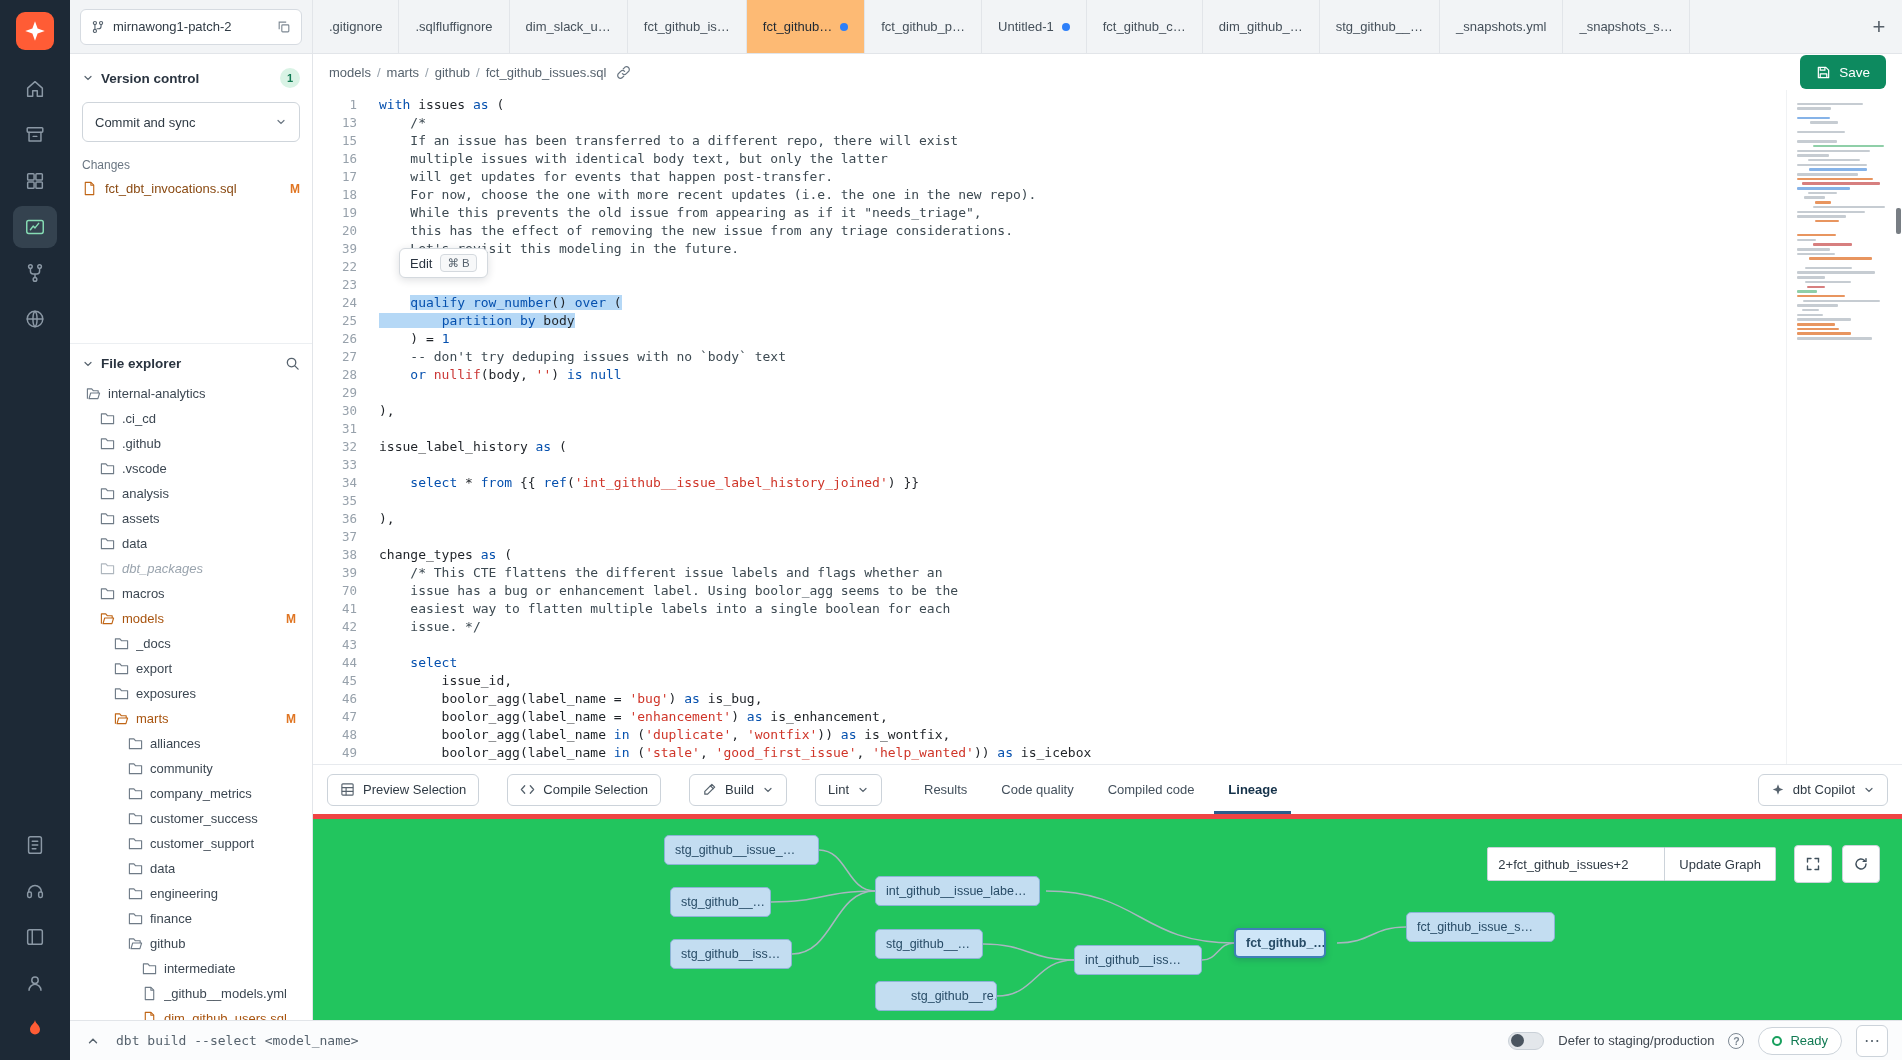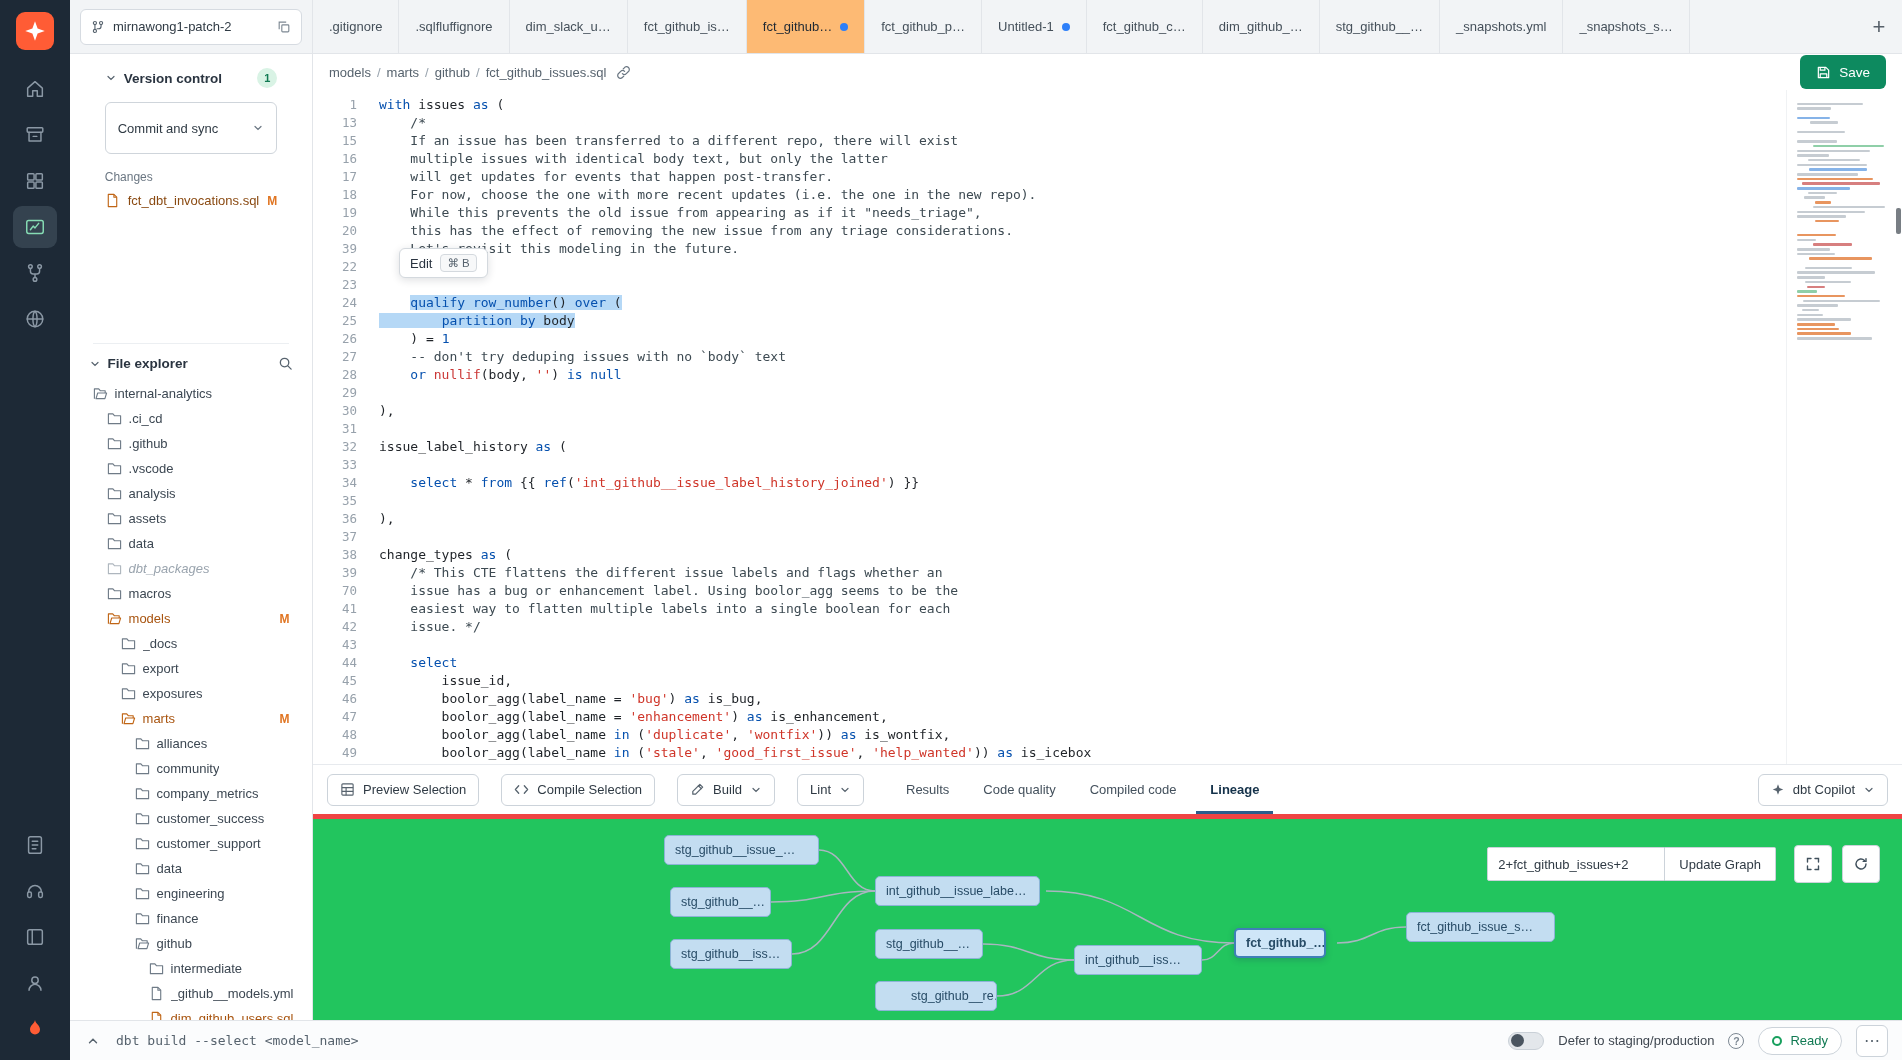--- a/index.html
+++ b/index.html
@@ -32,27 +32,27 @@
     border-right:1px solid #e2e5e9; white-space:nowrap; cursor:pointer; }
   .tab.active { background:#fdba74; color:#1f2933; }
   .dot { width:8px; height:8px; border-radius:50%; background:#2d7ff9; flex-shrink:0; }
   .newtab { width:46px; border:none; background:transparent; font-size:22px; color:#57606a; cursor:pointer; }
 
   
   .workspace { flex:1; display:flex; min-height:0; }
 
   
   .sidebar { width:243px; flex-shrink:0; border-right:1px solid #e2e5e9; background:#fff;
-    display:flex; flex-direction:column; min-height:0;align-items:center; }
+    display:flex; flex-direction:column; min-height:0; }
   .vc-section { height:290px; padding:14px 12px; border-bottom:1px solid #eceff2; flex-shrink:0; }
   .sec-head { display:flex; align-items:center; gap:7px; font-size:13.5px; font-weight:bold; color:#2a3440; }
   .sec-head .schev { color:#57636e; display:flex; }
   .badge-1 { margin-left:auto; background:#d9f3e5; color:#117a53; font-size:11px; width:20px; height:20px;
     border-radius:50%; display:flex; align-items:center; justify-content:center; font-weight:bold; }
-  .commit-btn { margin-top:14px; width:100%; height:52px; background:#fff; border:1px solid #cfd5db; border-radius:6px;
+  .commit-btn { margin-top:14px; width:100%; height:40px; background:#fff; border:1px solid #cfd5db; border-radius:6px;
     display:flex; align-items:center; padding:0 12px; font-size:13px; color:#2f3a44; cursor:pointer; }
   .commit-btn .cchev { margin-left:auto; color:#6a7682; display:flex; }
   .changes-label { margin-top:16px; font-size:12px; color:#6a7682; }
   .change-row { margin-top:9px; display:flex; align-items:center; gap:8px; font-size:13px; color:#8a4a12; cursor:pointer; }
   .m-badge { margin-left:auto; color:#e07522; font-weight:bold; font-size:12px; }
   .fe-section { flex:1; padding:12px 12px 0; display:flex; flex-direction:column; min-height:0; }
   .fe-search { margin-left:auto; color:#57636e; display:flex; cursor:pointer; }
   .tree { margin-top:10px; flex:1; overflow:hidden; }
   .tree-row { height:25px; display:flex; align-items:center; gap:7px; font-size:13px; color:#3c4752; cursor:pointer; }
   .tree-row .tree-ico { color:#6f7b87; display:flex; flex-shrink:0; }
@@ -87,21 +87,21 @@
   .minimap { width:116px; flex-shrink:0; border-left:1px solid #f0f2f4; position:relative; padding:8px 10px 0 10px; }
   .mm-bar { height:2.5px; border-radius:1px; margin-bottom:2.2px; }
   .scroll-thumb { position:absolute; right:1px; top:118px; width:5px; height:26px; background:#3f4750; opacity:.7; border-radius:2px; }
   .tooltip { position:absolute; left:86px; top:158px; background:#fff; border:1px solid #d4d9de; border-radius:6px;
     box-shadow:0 2px 8px rgba(20,30,40,.14); display:flex; align-items:center; gap:8px; padding:5px 10px;
     font-family:"Liberation Sans", sans-serif; font-size:13px; color:#2a3440; z-index:5; }
   .kbd { border:1px solid #d4d9de; border-radius:4px; padding:1px 6px; font-size:11.5px; color:#57636e; background:#f7f8f9; }
 
   
   .panelbar { height:50px; flex-shrink:0; border-top:1px solid #e7eaee; display:flex; align-items:center; padding:0 14px; }
-  .actions { display:flex; gap:22px; }
+  .actions { display:flex; gap:28px; }
   .pbtn { height:32px; border:1px solid #ccd3da; background:#fff; border-radius:6px; display:flex;
     align-items:center; gap:8px; padding:0 12px; font-size:13px; color:#2f3a44; cursor:pointer; }
   .pbtn .bicon, .pbtn .bchev { display:flex; color:#57636e; }
   .ptabs { display:flex; margin-left:28px; gap:6px; align-self:stretch; align-items:stretch; }
   .ptab { display:flex; align-items:center; padding:0 14px; font-size:13px; color:#43505c;
     border-bottom:3px solid transparent; border-top:3px solid transparent; cursor:pointer; }
   .ptab.active { font-weight:bold; color:#15324a; border-bottom-color:#2b5d8c; }
   .copilot { margin-left:auto; }
 
   

